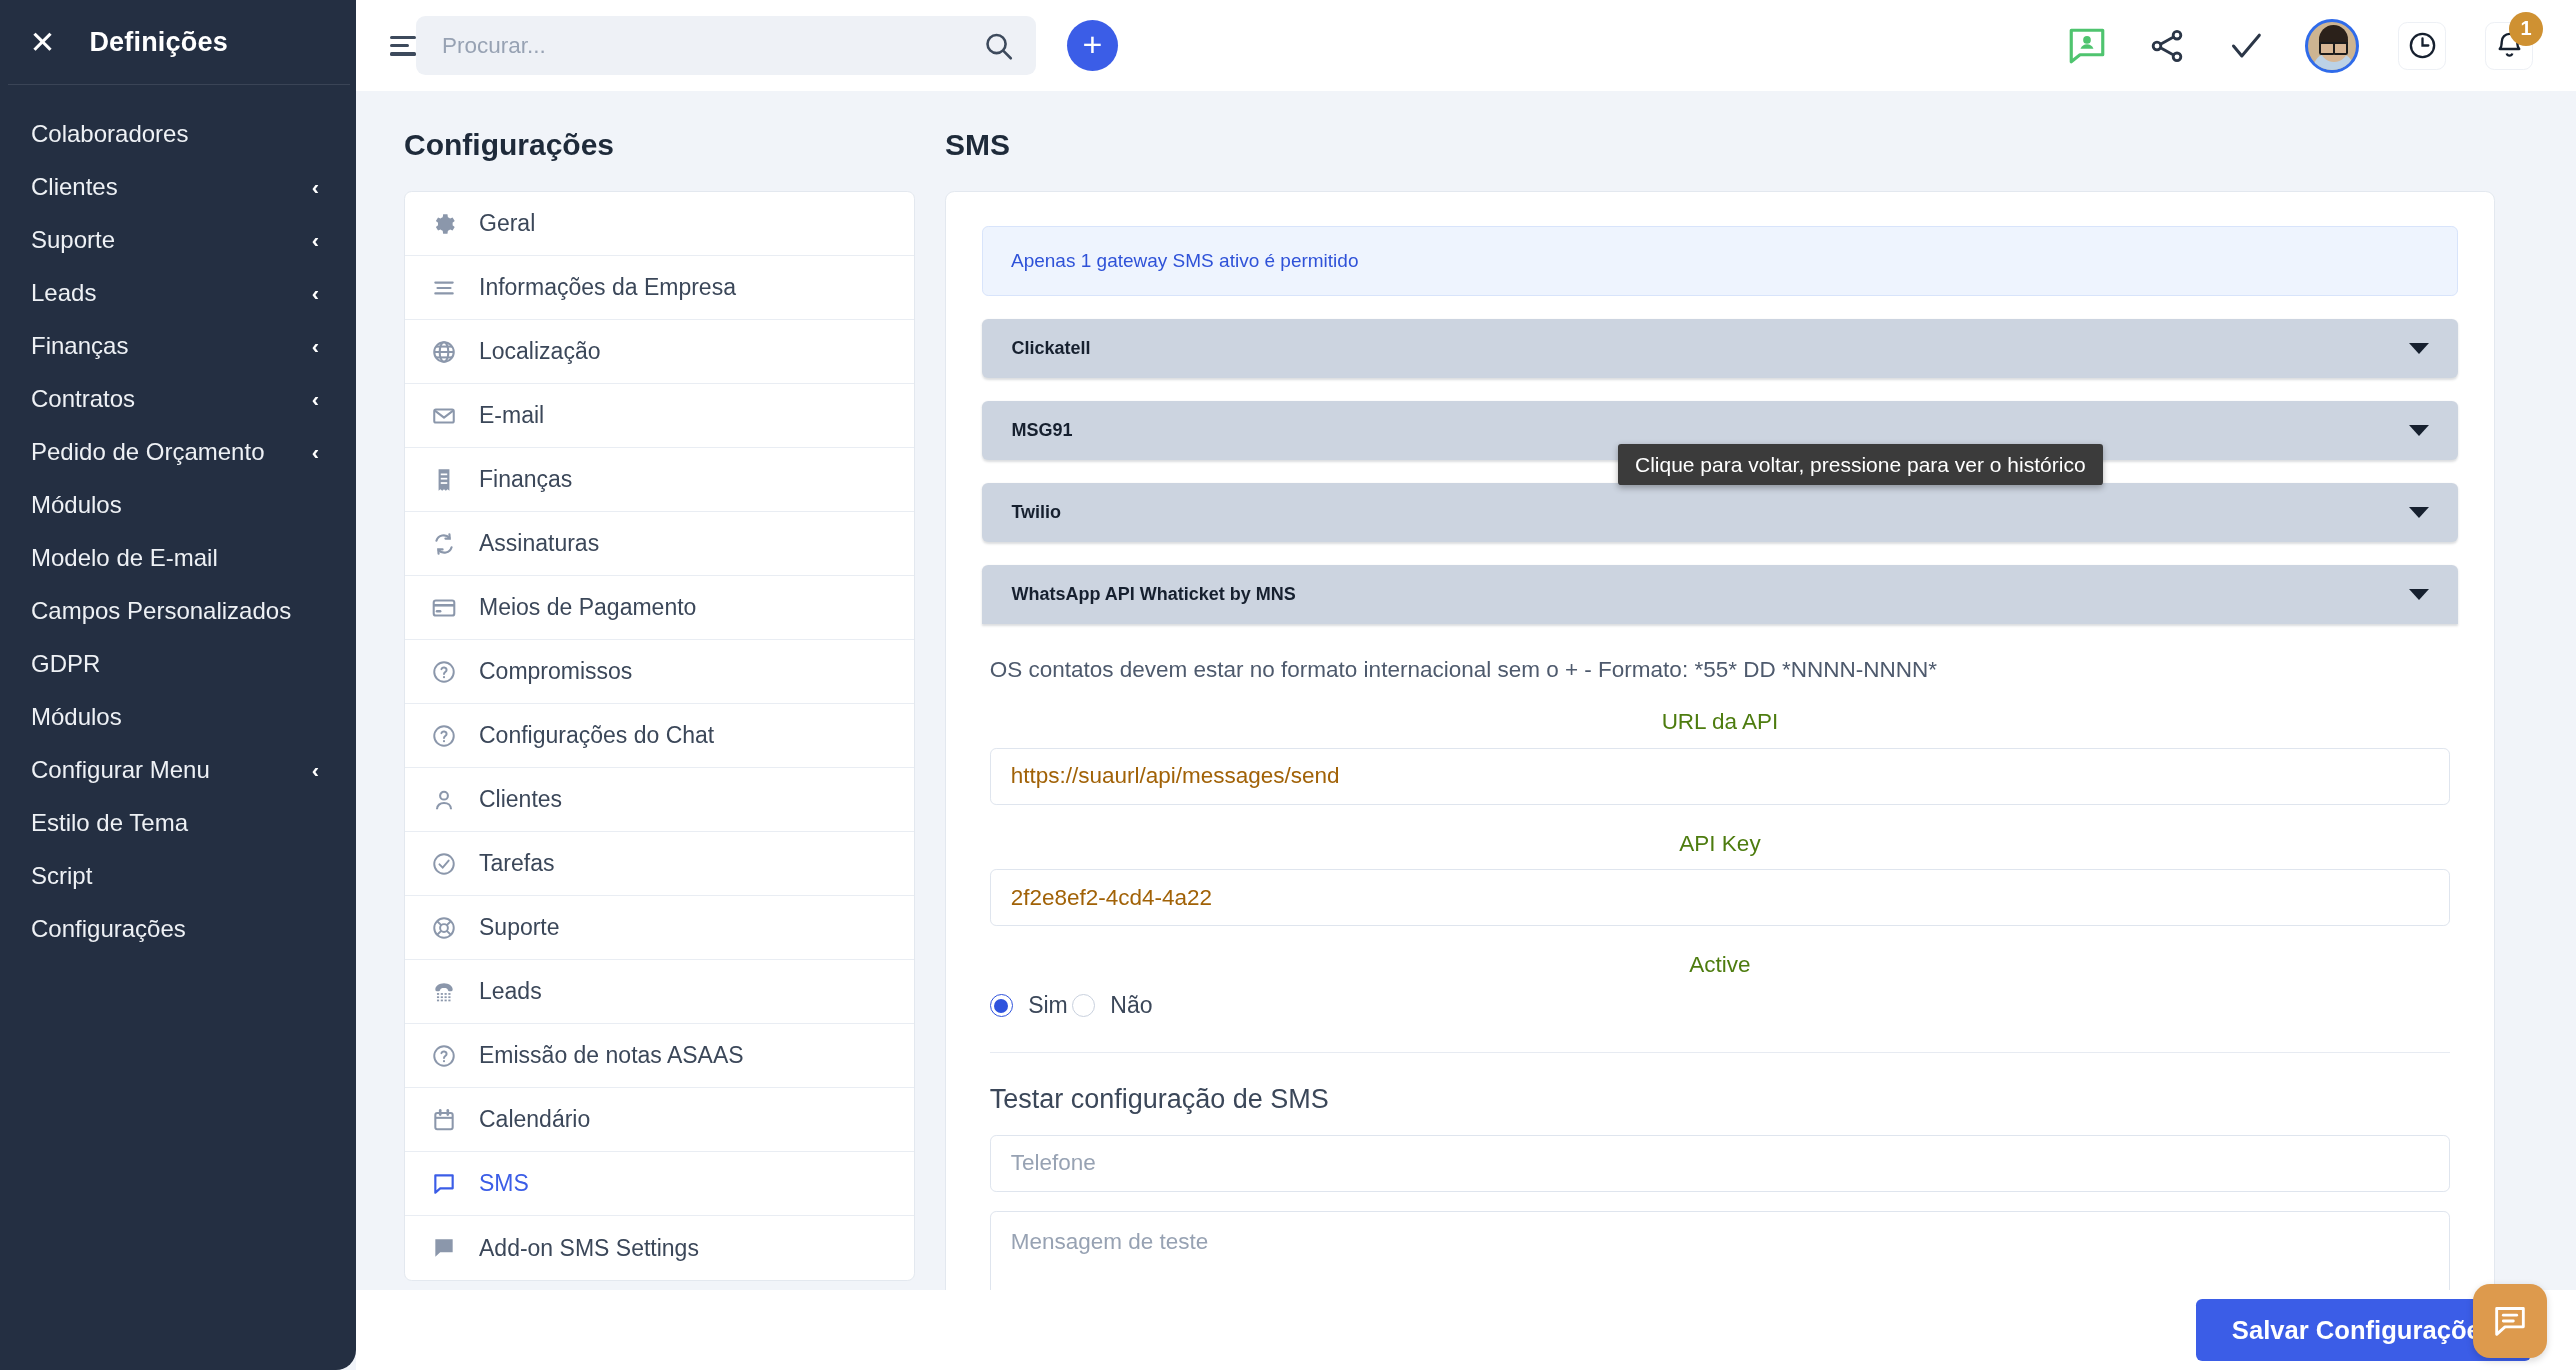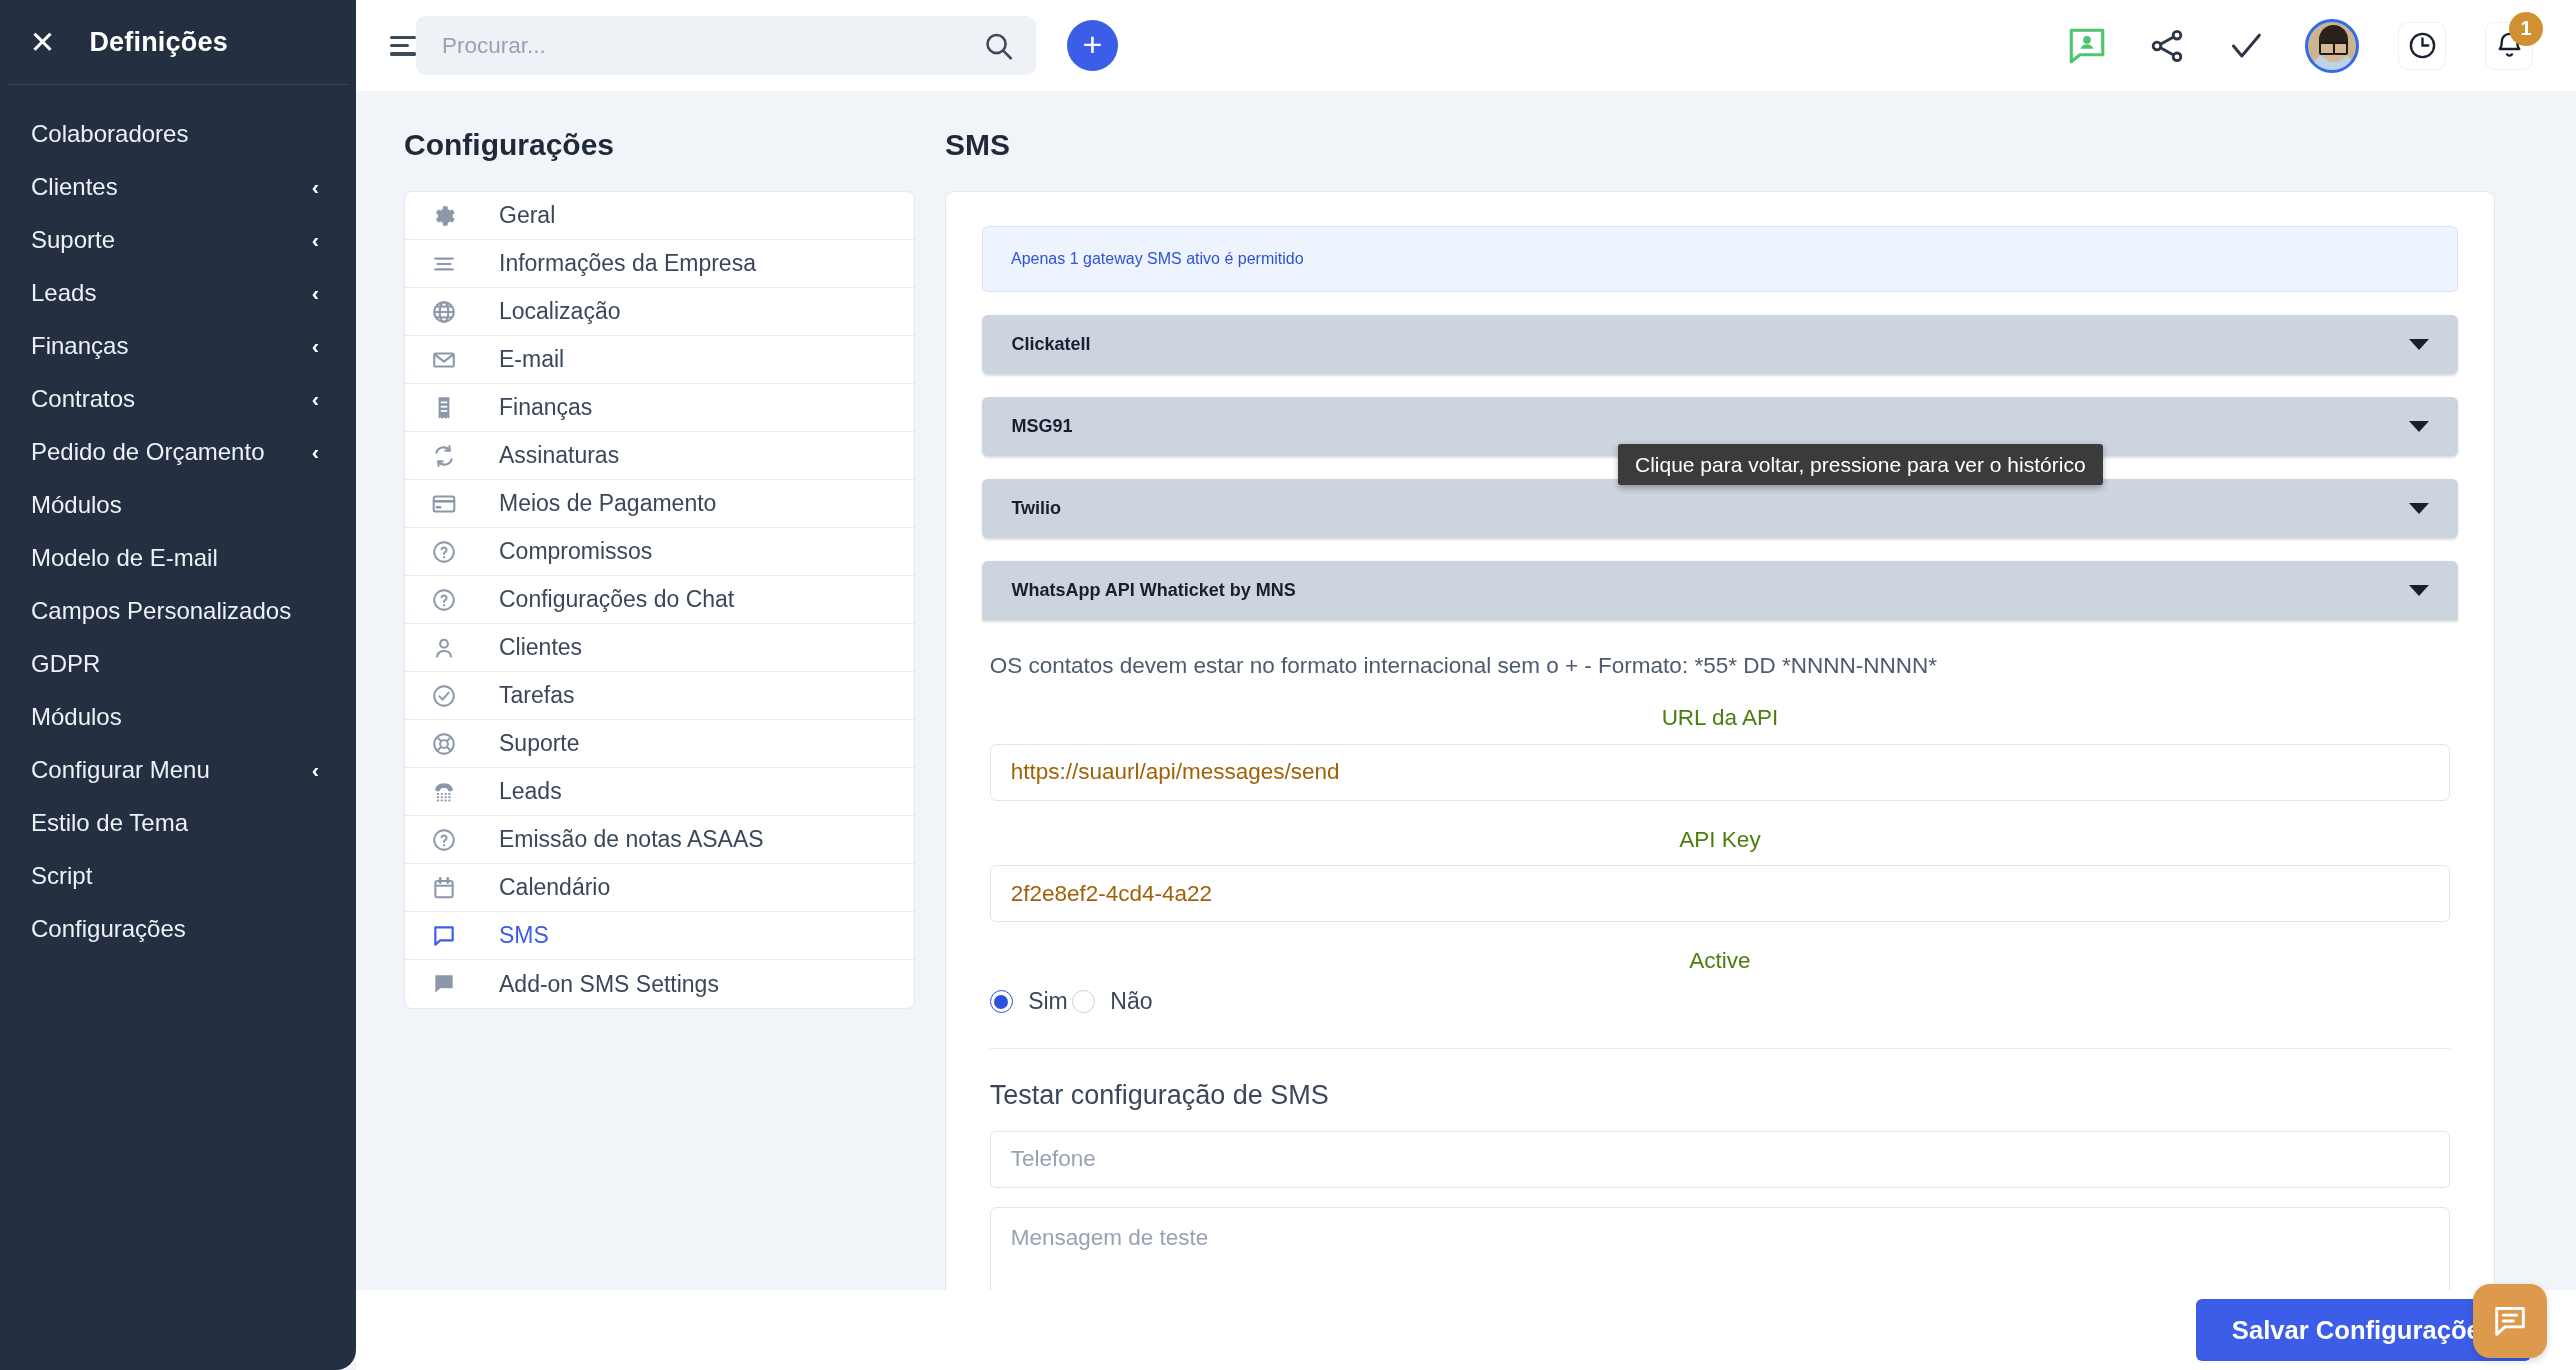--- a/index.html
+++ b/index.html
@@ -135,22 +135,22 @@
   .settings-col {
     position: absolute; left: 48px; top: 37px;
     width: 511px;
   }
   .settings-card {
     margin-top: 29.4px;
     background: #fff; border: 0.8px solid #e3e8ef;
     border-radius: 7.7px; overflow: hidden;
   }
   .set-item {
-    display: flex; align-items: center; gap: 40px;
-    height: 48px; padding: 0 23px;
+    display: flex; align-items: center; gap: 20px;
+    height: 64px; padding: 0 23px;
     border-bottom: 0.8px solid #e9edf3;
     font-size: 23px; color: #3b4759; cursor: pointer;
   }
   .set-item:last-child { border-bottom: none; }
   .set-item.active { color: #3b5de7; }
   .set-ic { width: 31px; height: 31px; display: flex; align-items: center;
     justify-content: center; flex: 0 0 31px; color: #8b97ab; }
   .set-item.active .set-ic { color: #3b5de7; }
 
   .sms-col {
@@ -159,21 +159,21 @@
   }
   .sms-card {
     margin-top: 29.4px;
     background: #fff; border: 0.8px solid #e3e8ef; border-radius: 9.3px;
     padding: 34px 36px 46px 36px;
     min-height: 1085px;
   }
   .alert {
     background: #eef4fe; border: 0.8px solid #d8e4fb;
     border-radius: 6.2px; padding: 23px 28px;
-    color: #2f52d8; font-size: 16px;
+    color: #2f52d8; font-size: 19px;
   }
   .acc-head {
     margin-top: 23px;
     background: #ccd4e0; border-radius: 6.2px;
     height: 59px; padding: 0 29.4px;
     display: flex; align-items: center; justify-content: space-between;
     font-size: 18px; font-weight: 700; color: #16202f; cursor: pointer;
     box-shadow: 0 1.5px 2.3px rgba(30,42,58,.16);
   }
   .acc-head.open { border-radius: 6.2px 6.2px 0 0; text-align: right; }

